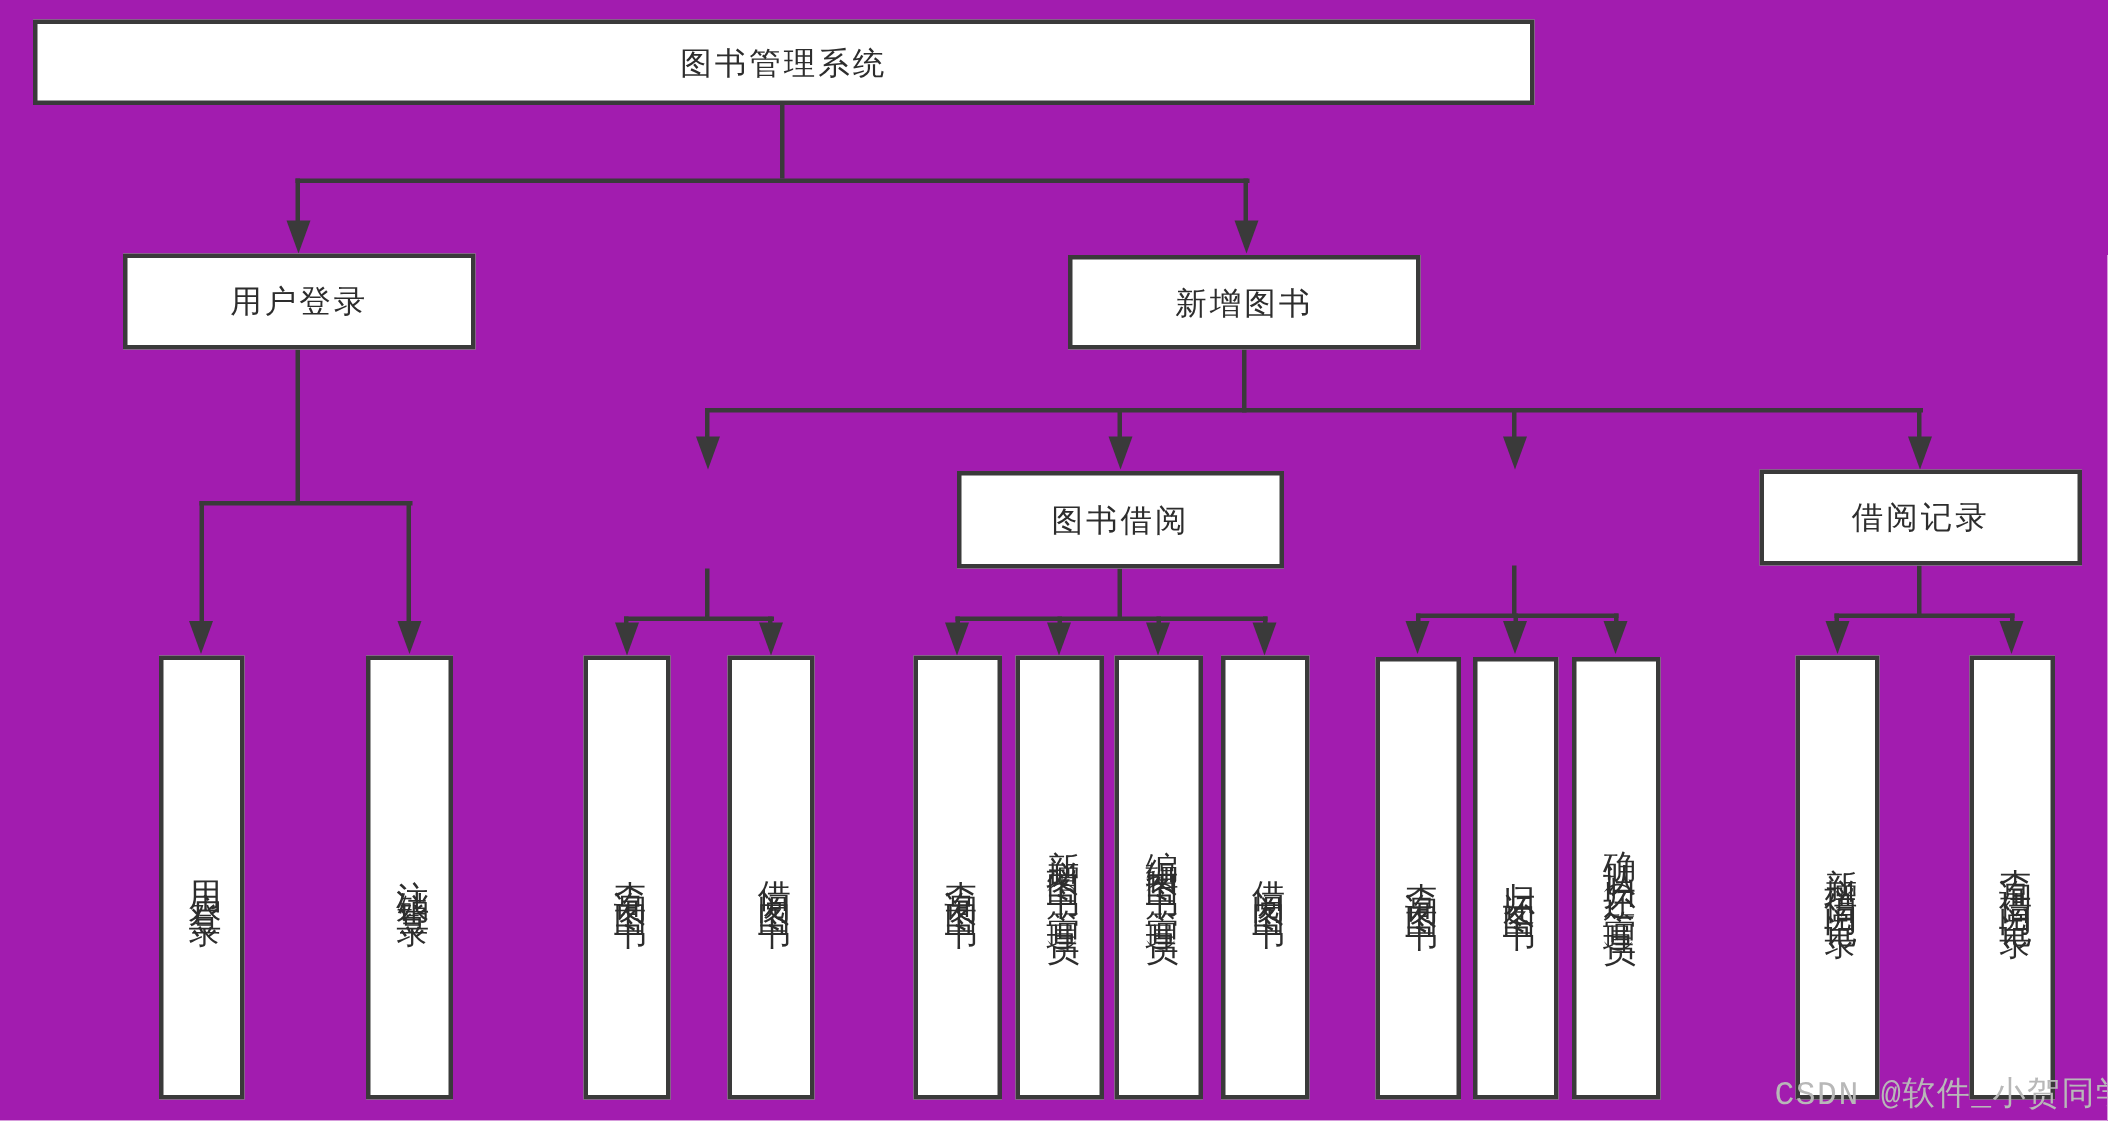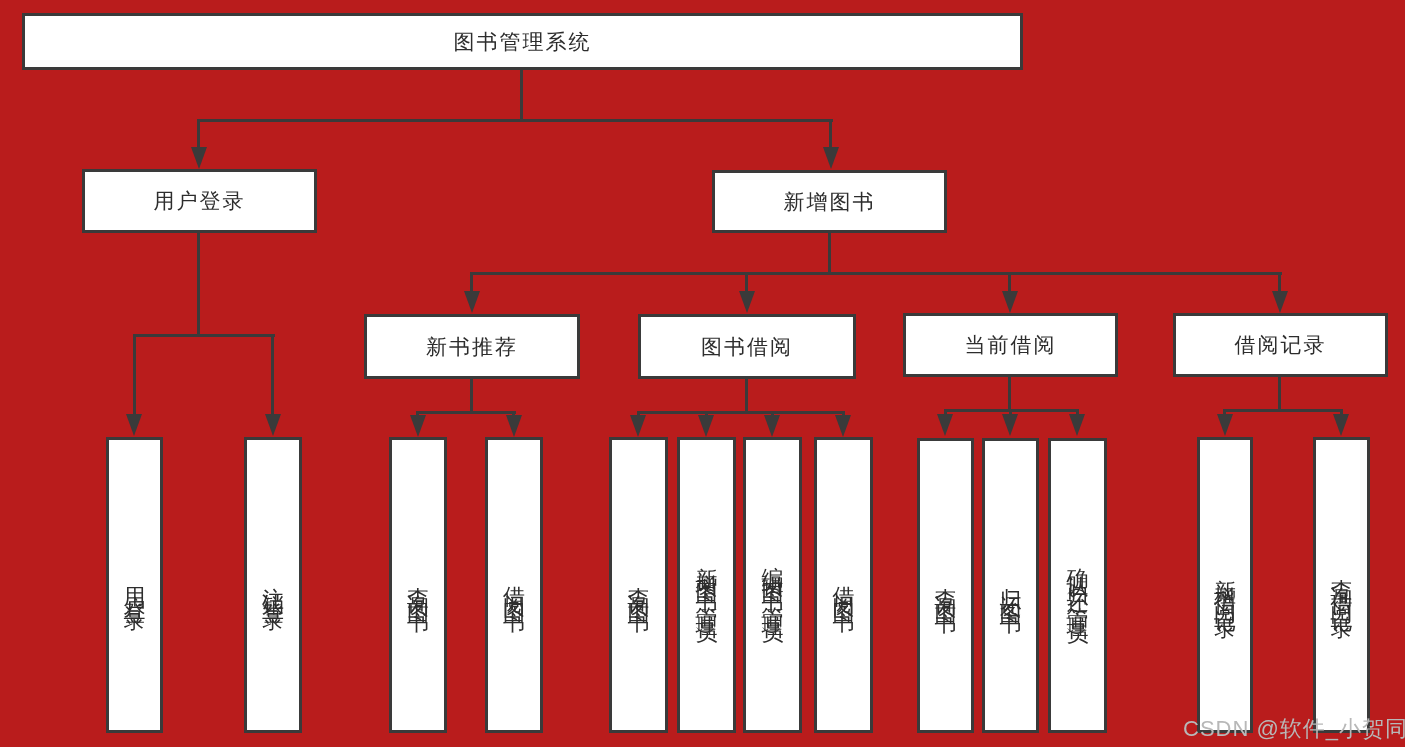--- a/index.html
+++ b/index.html
@@ -5,22 +5,23 @@
   html, body {
     margin: 0;
     padding: 0;
     background: #ffffff;
     font-family: "Liberation Sans", "DejaVu Sans", sans-serif;
   }
   #stage {
     position: relative;
     width: 1405px;
     height: 747px;
-    background: #b91c1c;
+    background: #a21caf;
     overflow: hidden;
+    font-family: Liberation Mono, monospace;
   }
   .box {
     position: absolute;
     box-sizing: border-box;
     background: #ffffff;
     border: 3px solid #3a3a3a;
     color: #2d2d2d;
     display: flex;
     align-items: center;
     justify-content: center;
@@ -97,23 +98,21 @@
   <div class="hline" style="left:470px; top:272px; width:812px;"></div>
   <div class="vline" style="left:470px; top:272px; height:22px;"></div>
   <div class="arrow" style="left:464px; top:291px;"></div>
   <div class="vline" style="left:745px; top:272px; height:22px;"></div>
   <div class="arrow" style="left:739px; top:291px;"></div>
   <div class="vline" style="left:1008px; top:272px; height:22px;"></div>
   <div class="arrow" style="left:1002px; top:291px;"></div>
   <div class="vline" style="left:1278px; top:272px; height:22px;"></div>
   <div class="arrow" style="left:1272px; top:291px;"></div>
 
-  <div class="box" style="left:364px; top:314px; width:216px; height:65px;">新书推荐</div>
   <div class="box" style="left:638px; top:314px; width:218px; height:65px;">图书借阅</div>
-  <div class="box" style="left:903px; top:313px; width:215px; height:64px;">当前借阅</div>
   <div class="box" style="left:1173px; top:313px; width:215px; height:64px;">借阅记录</div>
 
   <div class="vline" style="left:470px; top:379px; height:35px;"></div>
   <div class="hline" style="left:416px; top:411px; width:100px;"></div>
   <div class="vline" style="left:416px; top:411px; height:7px;"></div>
   <div class="arrow" style="left:410px; top:415px;"></div>
   <div class="vline" style="left:512px; top:411px; height:7px;"></div>
   <div class="arrow" style="left:506px; top:415px;"></div>
 
   <div class="vline" style="left:745px; top:379px; height:35px;"></div>

